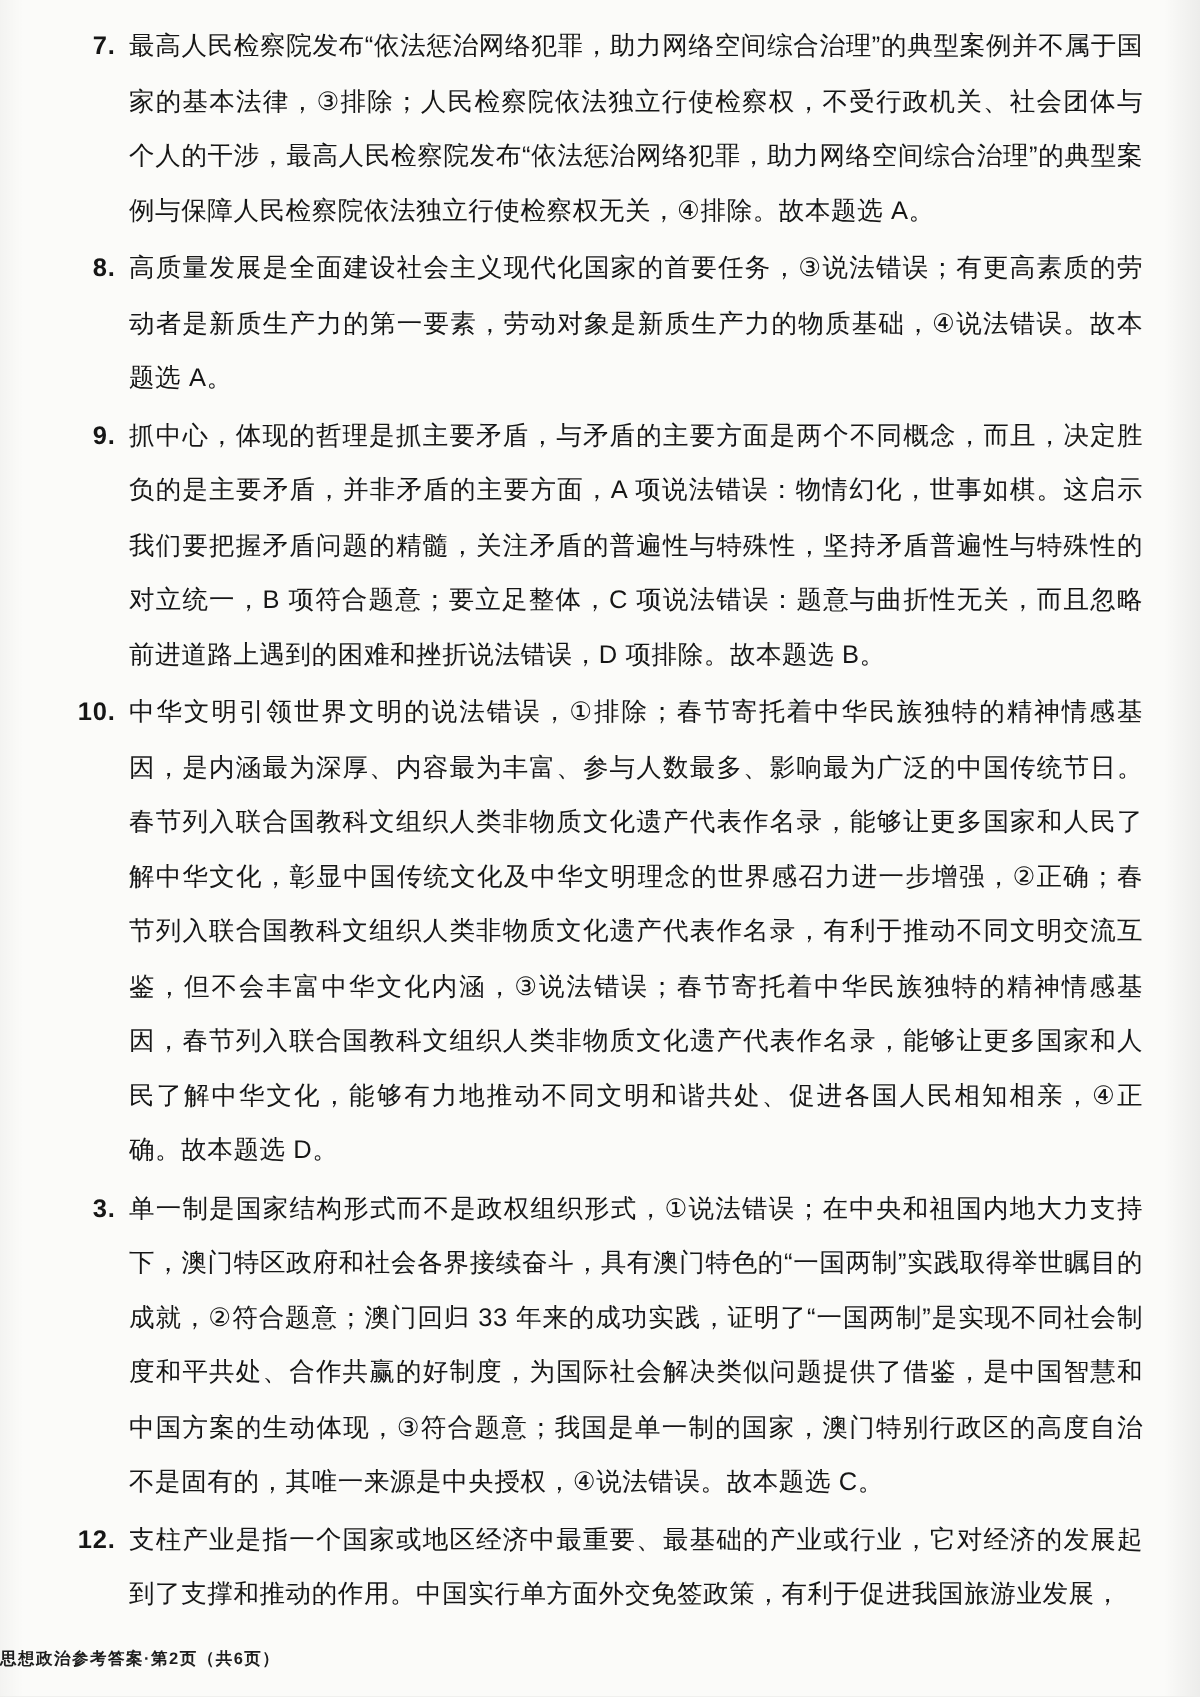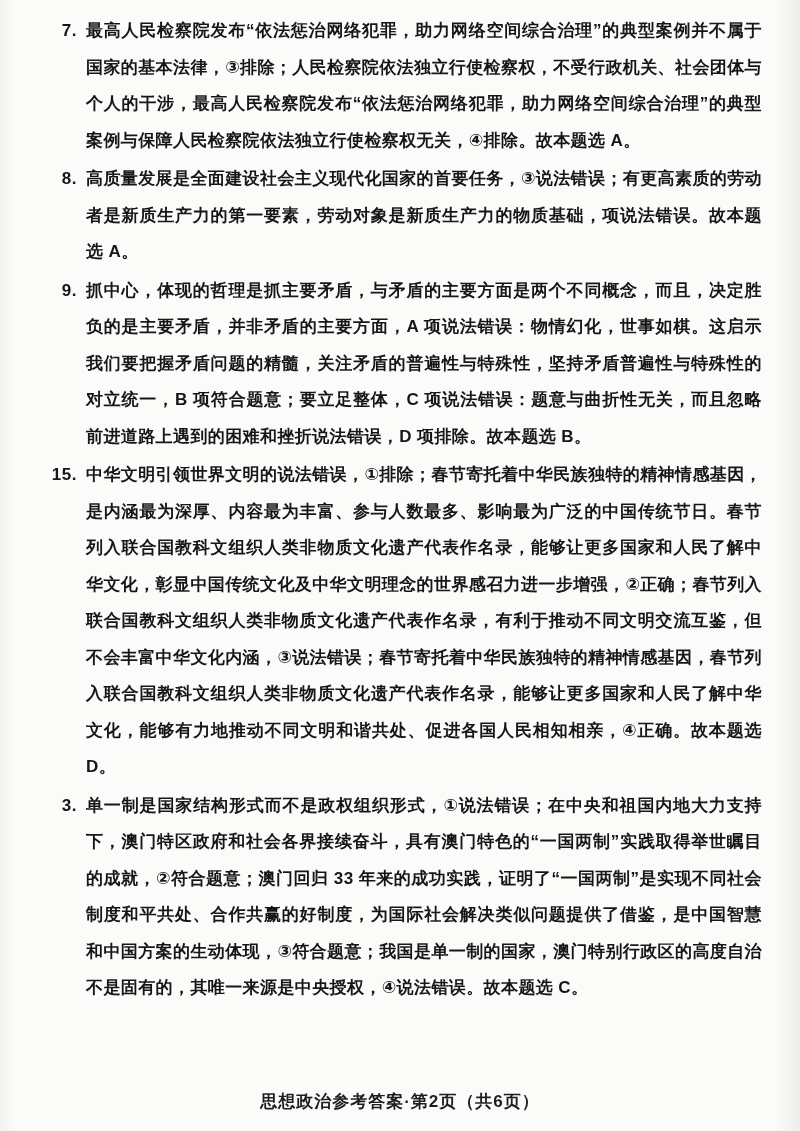--- a/index.html
+++ b/index.html
@@ -35,62 +35,65 @@
     box-sizing: border-box;
     padding-right: 9px;
     text-align: right;
     font-weight: 700;
     font-size: 17px;
     line-height: 36.5px;
     letter-spacing: 0.5px;
   }
   .answer-text {
     flex: 1 1 auto;
-    font-weight: 700;
+    font-weight: 400;
     font-size: 17px;
     line-height: 36.5px;
     text-align: justify;
     text-justify: inter-ideograph;
     letter-spacing: 0.4px;
     word-break: break-all;
   }
   .footer {
     position: absolute;
     left: 0;
     right: 0;
     bottom: 18px;
-    text-align: center;
     font-weight: 700;
-    font-size: 17px;
+    font-size: 11px;
     color: #1d1d1d;
     letter-spacing: 1px;
   }
 </style>
 </head>
 <body>
 
 <div class="page">
   <div class="answers" id="answers-list">
       <div class="answer-item">
         <span class="answer-number">7.</span>
         <span class="answer-text">最高人民检察院发布“依法惩治网络犯罪，助力网络空间综合治理”的典型案例并不属于国家的基本法律，③排除；人民检察院依法独立行使检察权，不受行政机关、社会团体与个人的干涉，最高人民检察院发布“依法惩治网络犯罪，助力网络空间综合治理”的典型案例与保障人民检察院依法独立行使检察权无关，④排除。故本题选 A。</span>
       </div>
       <div class="answer-item">
         <span class="answer-number">8.</span>
-        <span class="answer-text">高质量发展是全面建设社会主义现代化国家的首要任务，③说法错误；有更高素质的劳动者是新质生产力的第一要素，劳动对象是新质生产力的物质基础，项说法错误。故本题选 A。</span>
+        <span class="answer-text">高质量发展是全面建设社会主义现代化国家的首要任务，③说法错误；有更高素质的劳动者是新质生产力的第一要素，劳动对象是新质生产力的物质基础，④说法错误。故本题选 A。</span>
       </div>
       <div class="answer-item">
         <span class="answer-number">9.</span>
         <span class="answer-text">抓中心，体现的哲理是抓主要矛盾，与矛盾的主要方面是两个不同概念，而且，决定胜负的是主要矛盾，并非矛盾的主要方面，A 项说法错误：物情幻化，世事如棋。这启示我们要把握矛盾问题的精髓，关注矛盾的普遍性与特殊性，坚持矛盾普遍性与特殊性的对立统一，B 项符合题意；要立足整体，C 项说法错误：题意与曲折性无关，而且忽略前进道路上遇到的困难和挫折说法错误，D 项排除。故本题选 B。</span>
       </div>
       <div class="answer-item">
-        <span class="answer-number">15.</span>
+        <span class="answer-number">10.</span>
         <span class="answer-text">中华文明引领世界文明的说法错误，①排除；春节寄托着中华民族独特的精神情感基因，是内涵最为深厚、内容最为丰富、参与人数最多、影响最为广泛的中国传统节日。春节列入联合国教科文组织人类非物质文化遗产代表作名录，能够让更多国家和人民了解中华文化，彰显中国传统文化及中华文明理念的世界感召力进一步增强，②正确；春节列入联合国教科文组织人类非物质文化遗产代表作名录，有利于推动不同文明交流互鉴，但不会丰富中华文化内涵，③说法错误；春节寄托着中华民族独特的精神情感基因，春节列入联合国教科文组织人类非物质文化遗产代表作名录，能够让更多国家和人民了解中华文化，能够有力地推动不同文明和谐共处、促进各国人民相知相亲，④正确。故本题选 D。</span>
       </div>
       <div class="answer-item">
         <span class="answer-number">3.</span>
         <span class="answer-text">单一制是国家结构形式而不是政权组织形式，①说法错误；在中央和祖国内地大力支持下，澳门特区政府和社会各界接续奋斗，具有澳门特色的“一国两制”实践取得举世瞩目的成就，②符合题意；澳门回归 33 年来的成功实践，证明了“一国两制”是实现不同社会制度和平共处、合作共赢的好制度，为国际社会解决类似问题提供了借鉴，是中国智慧和中国方案的生动体现，③符合题意；我国是单一制的国家，澳门特别行政区的高度自治不是固有的，其唯一来源是中央授权，④说法错误。故本题选 C。</span>
+      </div>
+      <div class="answer-item">
+        <span class="answer-number">12.</span>
+        <span class="answer-text">支柱产业是指一个国家或地区经济中最重要、最基础的产业或行业，它对经济的发展起到了支撑和推动的作用。中国实行单方面外交免签政策，有利于促进我国旅游业发展，</span>
       </div>
     </div>
   <div class="footer">
     <span>思想政治参考答案·第2页（共6页）</span>
   </div>
 </div>
 
 </body></html>

